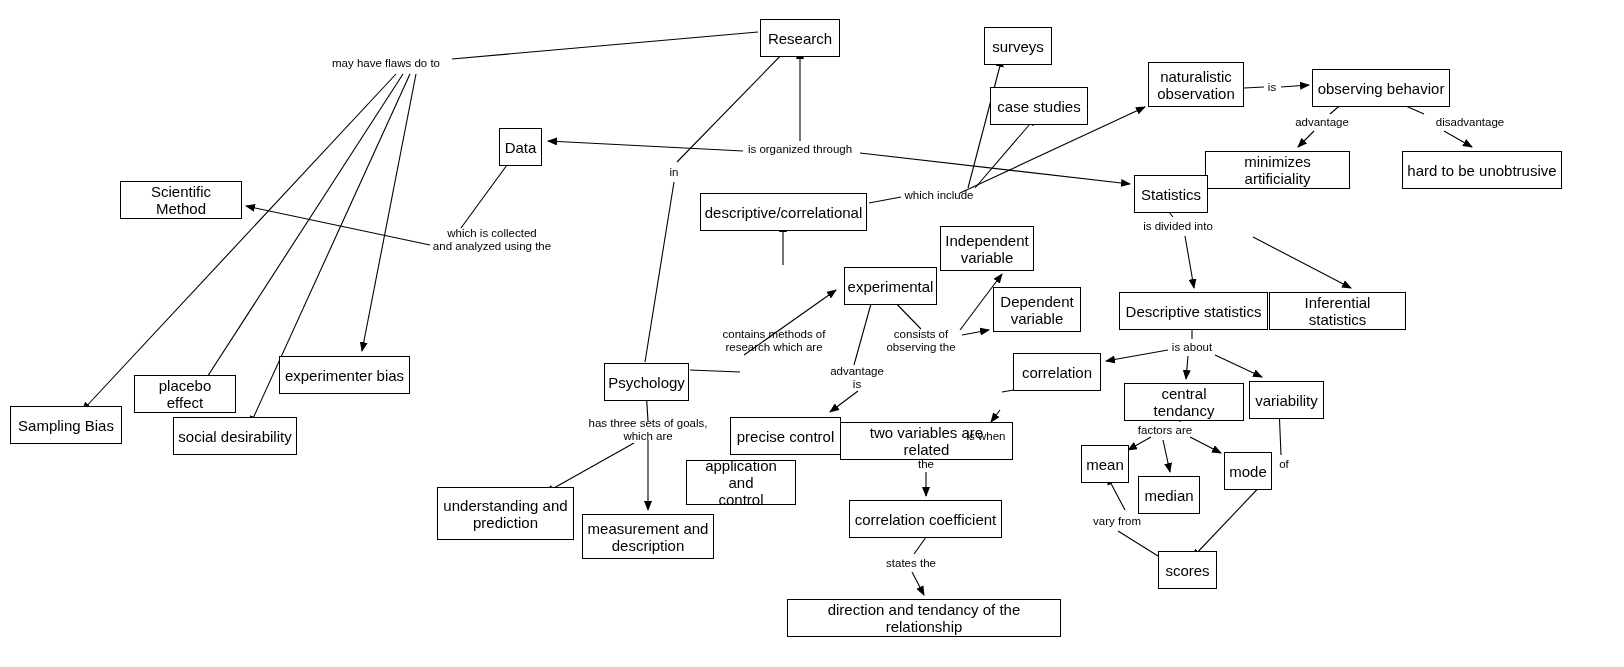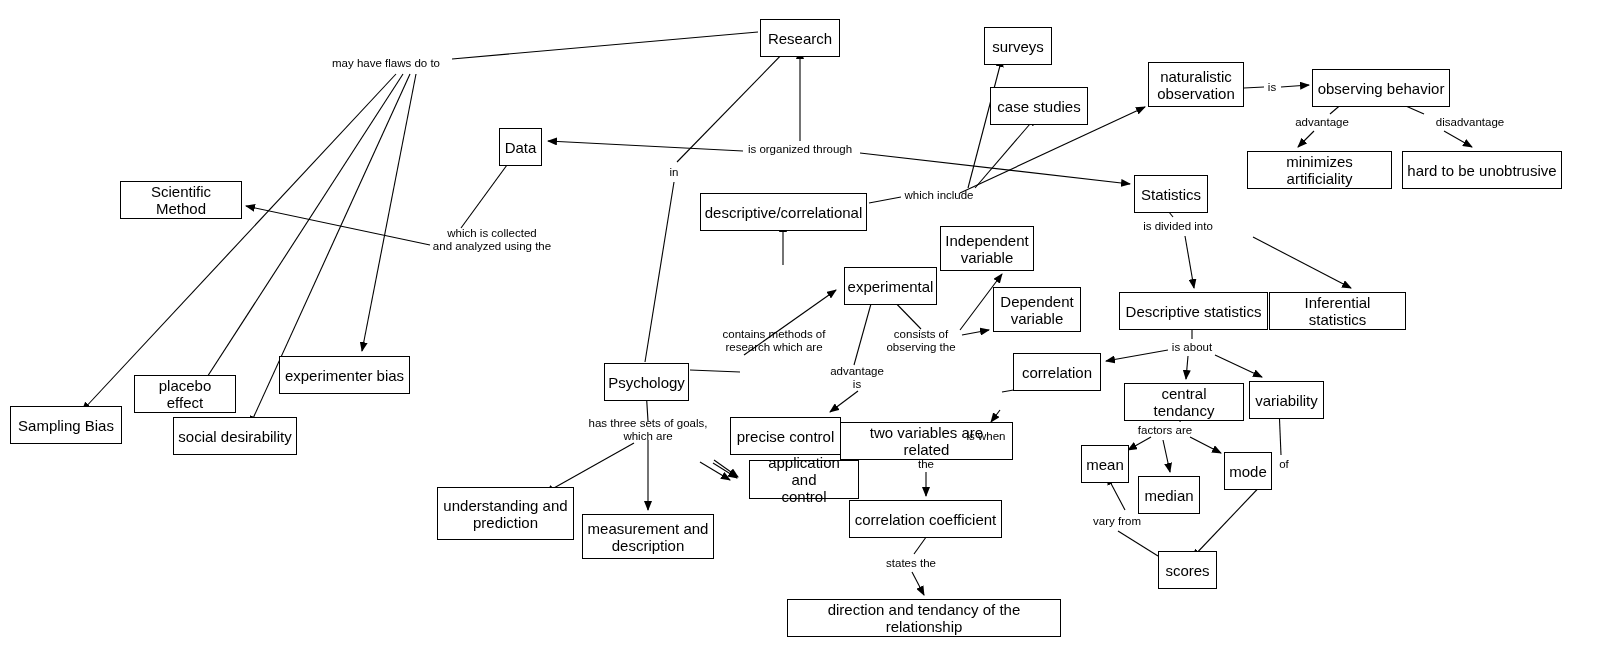--- a/index.html
+++ b/index.html
@@ -148,21 +148,21 @@
       <path marker-end="url(#ah)" d="M700,462 L730,480"></path>
     </g>
   </svg>
 
   <div class="node-box" style="left:760px;top:19px;width:80px;height:26px;">Research</div>
   <div class="node-box" style="left:984px;top:27px;width:68px;height:26px;">surveys</div>
   <div class="node-box" style="left:990px;top:87px;width:98px;height:26px;">case studies</div>
   <div class="node-box" style="left:1148px;top:62px;width:96px;height:45px;">naturalistic
 observation</div>
   <div class="node-box" style="left:1312px;top:69px;width:138px;height:26px;">observing behavior</div>
-  <div class="node-box" style="left:1247px;top:151px;width:145px;height:26px;">minimizes artificiality</div>
+  <div class="node-box" style="left:1205px;top:151px;width:145px;height:26px;">minimizes artificiality</div>
   <div class="node-box" style="left:1402px;top:151px;width:160px;height:26px;">hard to be unobtrusive</div>
   <div class="node-box" style="left:499px;top:128px;width:43px;height:26px;">Data</div>
   <div class="node-box" style="left:120px;top:181px;width:122px;height:26px;">Scientific Method</div>
   <div class="node-box" style="left:1134px;top:175px;width:74px;height:26px;">Statistics</div>
   <div class="node-box" style="left:700px;top:193px;width:167px;height:26px;">descriptive/correlational</div>
   <div class="node-box" style="left:940px;top:226px;width:94px;height:45px;">Independent
 variable</div>
   <div class="node-box" style="left:836px;top:267px;width:93px;height:26px;margin-left:8px;">experimental</div>
   <div class="node-box" style="left:993px;top:287px;width:88px;height:45px;">Dependent
 variable</div>
@@ -174,21 +174,21 @@
   <div class="node-box" style="left:1013px;top:353px;width:88px;height:26px;">correlation</div>
   <div class="node-box" style="left:1124px;top:383px;width:120px;height:26px;">central tendancy</div>
   <div class="node-box" style="left:1249px;top:381px;width:75px;height:26px;">variability</div>
   <div class="node-box" style="left:10px;top:406px;width:112px;height:26px;">Sampling Bias</div>
   <div class="node-box" style="left:173px;top:417px;width:124px;height:26px;">social desirability</div>
   <div class="node-box" style="left:730px;top:417px;width:111px;height:26px;">precise control</div>
   <div class="node-box" style="left:840px;top:422px;width:173px;height:26px;">two variables are related</div>
   <div class="node-box" style="left:1081px;top:445px;width:48px;height:26px;">mean</div>
   <div class="node-box" style="left:1224px;top:452px;width:48px;height:26px;">mode</div>
   <div class="node-box" style="left:1138px;top:476px;width:62px;height:26px;">median</div>
-  <div class="node-box" style="left:749px;top:460px;width:110px;height:39px;">application and
+  <div class="node-box" style="left:686px;top:460px;width:110px;height:45px;">application and
 control</div>
   <div class="node-box" style="left:437px;top:487px;width:137px;height:53px;">understanding and
 prediction</div>
   <div class="node-box" style="left:849px;top:500px;width:153px;height:26px;">correlation coefficient</div>
   <div class="node-box" style="left:582px;top:514px;width:132px;height:45px;">measurement and
 description</div>
   <div class="node-box" style="left:1158px;top:551px;width:59px;height:26px;">scores</div>
   <div class="node-box" style="left:787px;top:599px;width:274px;height:26px;">direction and tendancy of the relationship</div>
 
   <div class="link-label" style="left:386px;top:63px;">may have flaws do to</div>

